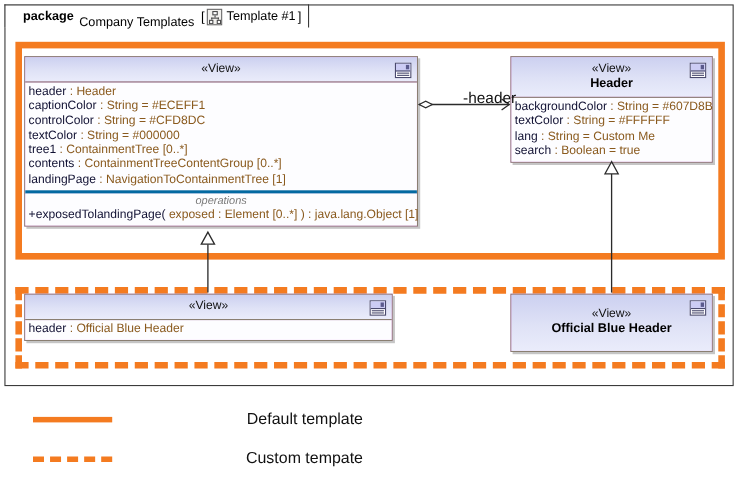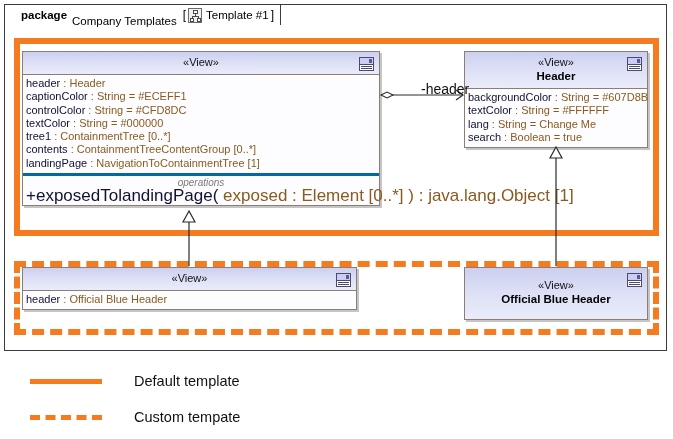--- a/index.html
+++ b/index.html
@@ -198,21 +198,21 @@
   }
   .ops-label {
     text-align: center;
     font-size: 10px;
     font-style: italic;
     color: #7a7a7a;
     line-height: 12px;
     margin-right: 3px;
   }
   .op-line {
-    font-size: 17px;
+    font-size: 11px;
     line-height: 13.3px;
     white-space: nowrap;
     color: #8a5a1e;
   }
   .op-line .nm { color: #111133; }
 
   
   svg.conn {
     position: absolute;
     left: 0; top: 0;
@@ -234,20 +234,21 @@
   #legend {
     position: absolute;
     left: 30px;
     top: 363px;
     width: 300px;
   }
   .legend-row {
     display: flex;
     align-items: center;
     height: 36px;
+    justify-content: space-between;
   }
   .legend-swatch {
     width: 72px;
     height: 0;
     border-top: 5px solid #f47b20;
     margin-right: 32px;
     flex: none;
   }
   .legend-swatch.dashed {
     border-top-style: dashed;
@@ -333,21 +334,21 @@
     <div class="clsname">Header</div>
     <span class="view-icon">
       <span class="vtop"></span>
         <span class="vl vl1"></span>
         <span class="vl vl2"></span>
     </span>
   </div>
   <div class="uml-attrs">
     <div class="attr-line"><span class="nm">backgroundColor</span><span class="sep"> : </span><span>String = #607D8B</span></div>
     <div class="attr-line"><span class="nm">textColor</span><span class="sep"> : </span><span>String = #FFFFFF</span></div>
-    <div class="attr-line"><span class="nm">lang</span><span class="sep"> : </span><span>String = Change Me</span></div>
+    <div class="attr-line"><span class="nm">lang</span><span class="sep"> : </span><span>String = Custom Me</span></div>
     <div class="attr-line"><span class="nm">search</span><span class="sep"> : </span><span>Boolean = true</span></div>
   </div>
 </div>
 
 <div class="uml-class" id="cls-official-blue" style="left:22px; top:267px; width:335px;">
   <div class="uml-header">
     <div class="stereo">«View»</div>
     <span class="view-icon">
       <span class="vtop"></span>
         <span class="vl vl1"></span>

